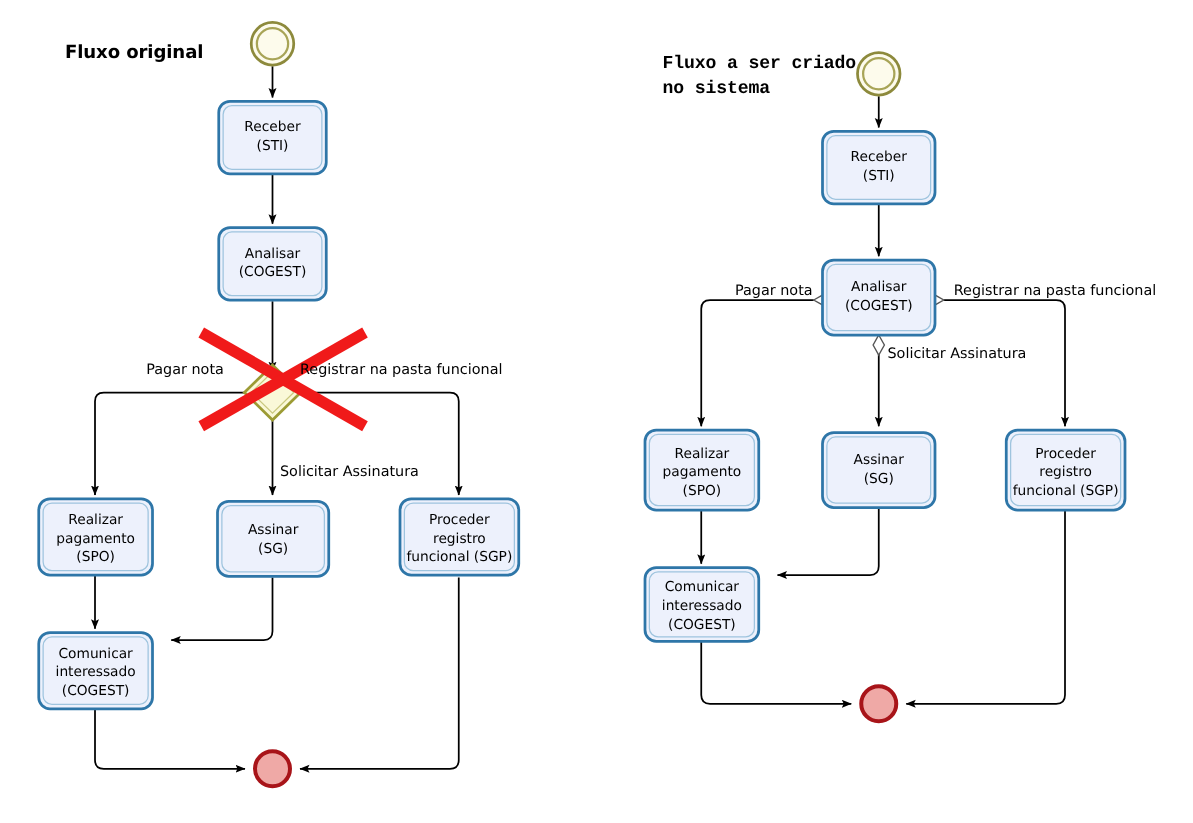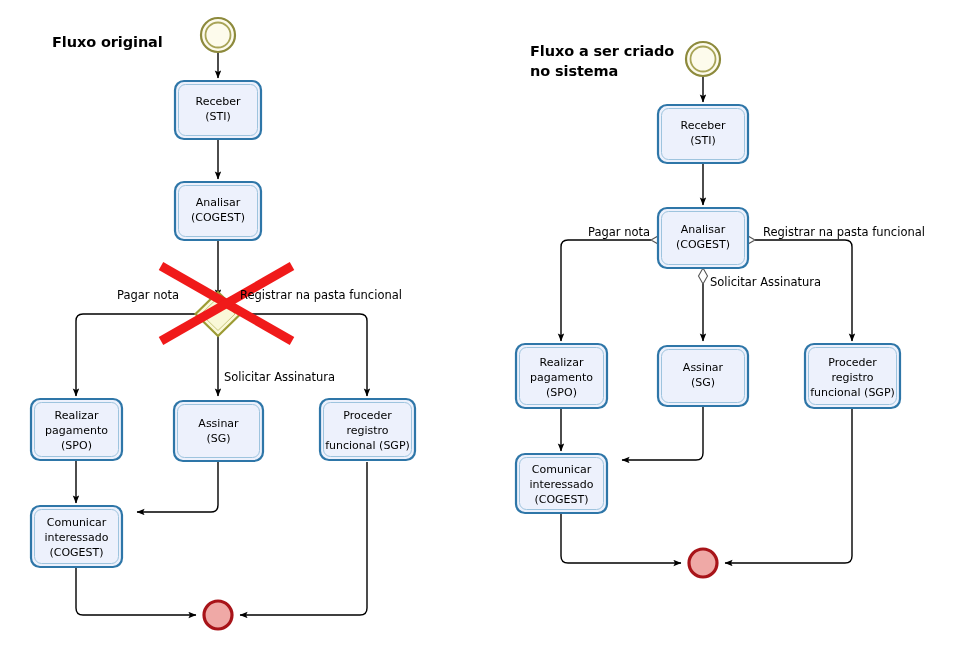--- a/index.html
+++ b/index.html
@@ -79,21 +79,21 @@
   .end-ev { fill: #EFA9A6; stroke: #A81419; stroke-width: 3.2; }
   .strike { stroke: #F01A1A; stroke-width: 9; stroke-linecap: butt; fill: none; }
 </style>
 </head>
 <body>
 
 <div id="canvas">
 
   <div class="flow-title" style="left:52px; top:33px;">Fluxo original</div>
 
-  <div class="flow-title" style="left:530px; top:42px;">Fluxo a ser criado
+  <div class="flow-title" style="left:530px; top:42px;font-family:Liberation Mono, monospace;">Fluxo a ser criado
 no sistema</div>
 
   <svg class="layer" viewBox="0 0 954 658">
     <defs>
       <marker id="arrow" markerWidth="9" markerHeight="9" refX="7.6" refY="3.2" orient="auto" markerUnits="userSpaceOnUse">
         <path d="M0,0 L8,3.2 L0,6.4 L1.6,3.2 z" fill="#000000"></path>
       </marker>
     </defs>
 
     <g>

